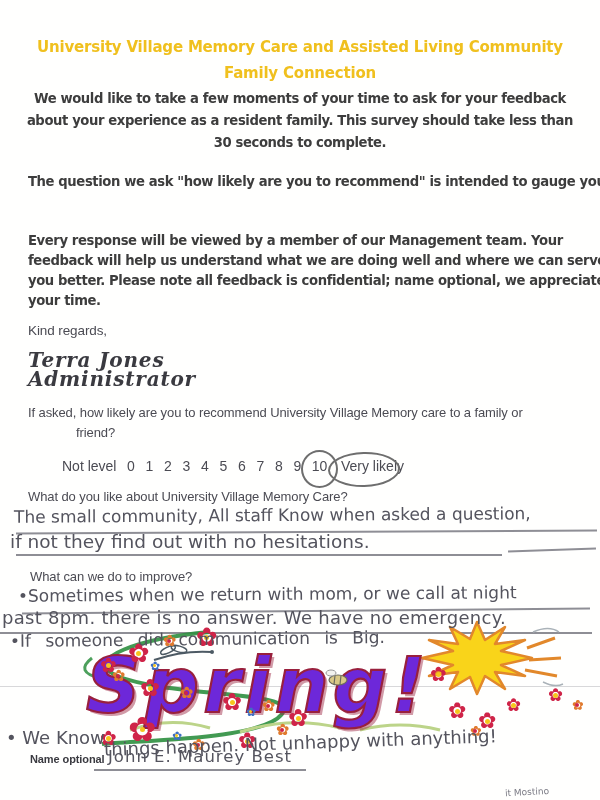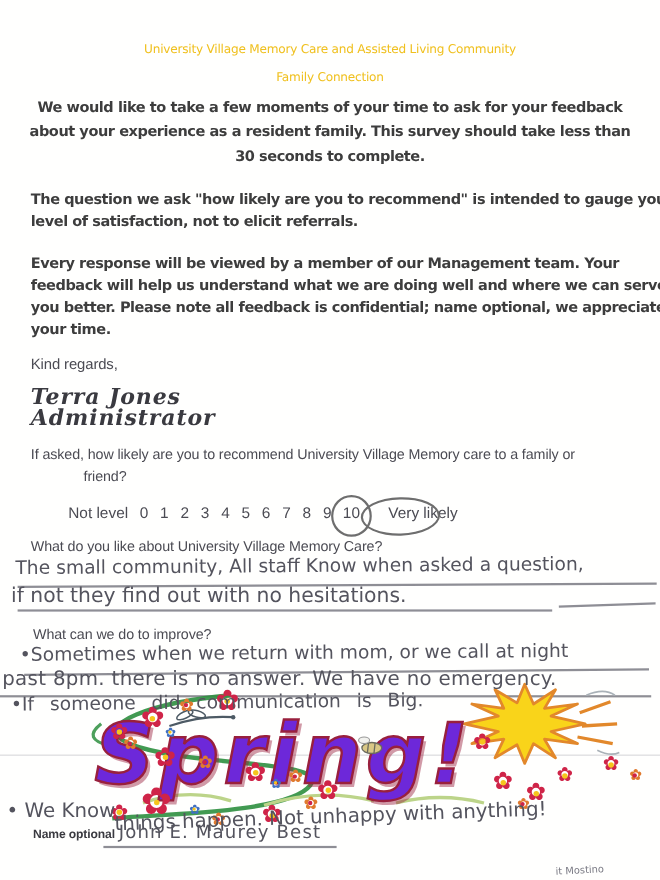--- a/index.html
+++ b/index.html
@@ -1,20 +1,20 @@
 <!DOCTYPE html>
 <html><head>
 <meta charset="utf-8">
 <style>
   html,body{margin:0;padding:0;background:#ffffff;}
   #page{position:relative;width:600px;height:800px;background:#fffffe;overflow:hidden;
         font-family:"DejaVu Sans",sans-serif;}
   .abs{position:absolute;white-space:nowrap;}
   .ctr{left:0;width:600px;text-align:center;}
-  .title{color:#f0c01e;font-weight:400;font-size:11px;letter-spacing:-0.2px;}
+  .title{color:#f0c01e;font-weight:700;font-size:15px;letter-spacing:-0.2px;}
   .comic{color:#3d3d3d;font-weight:600;font-size:13.2px;letter-spacing:-0.4px;}
   .q{font-family:"Liberation Sans",sans-serif;color:#4b4b53;font-size:13px;font-weight:500;letter-spacing:-0.1px;}
   .sig{font-family:"DejaVu Serif",serif;font-style:italic;font-weight:700;color:#3a3a40;
        font-size:20px;letter-spacing:0.8px;line-height:18px;}
   .hand{color:#54545e;font-weight:500;}
   .rule{position:absolute;height:1.6px;background:#8e8e95;}
   .scan{position:absolute;height:1px;background:#d8d8da;left:0;width:600px;}
   .circle{position:absolute;border:2px solid #6e6e6e;border-radius:50%;background:transparent;}
   .scale{display:flex;align-items:center;font-family:"Liberation Sans",sans-serif;
          color:#4b4b53;font-size:14px;font-weight:500;}
@@ -37,21 +37,20 @@
 <div id="page">
 
   <div class="abs ctr title" style="top:38px;">University Village Memory Care and Assisted Living Community</div>
   <div class="abs ctr comic" style="top:91px;">We would like to take a few moments of your time to ask for your feedback</div>
 
   <div class="abs ctr title" style="top:64px;">Family Connection</div>
   <div class="abs ctr comic" style="top:113px;">about your experience as a resident family. This survey should take less than</div>
   <div class="abs ctr comic" style="top:135px;font-weight:800;">30 seconds to complete.</div>
 
   <div class="abs comic" style="left:28px;top:174px;">The question we ask "how likely are you to recommend" is intended to gauge your</div>
-  <div class="abs comic" style="left:28px;top:194px;">level of satisfaction, not to elicit referrals.</div>
 
   <div class="abs comic" style="left:28px;top:233px;">Every response will be viewed by a member of our Management team. Your</div>
   <div class="abs comic" style="left:28px;top:253px;">feedback will help us understand what we are doing well and where we can serve</div>
   <div class="abs comic" style="left:28px;top:273px;">you better. Please note all feedback is confidential; name optional, we appreciate</div>
   <div class="abs comic" style="left:28px;top:293px;">your time.</div>
 
   <div class="abs q" style="left:28px;top:323px;font-size:13.5px;">Kind regards,</div>
   <div class="abs sig" style="left:28px;top:351px;">Terra Jones</div>
   <div class="abs q" style="left:28px;top:405px;">If asked, how likely are you to recommend University Village Memory care to a family or</div>
 
@@ -64,21 +63,21 @@
     <span class="num">1</span>
     <span class="num">2</span>
     <span class="num">3</span>
     <span class="num">4</span>
     <span class="num">5</span>
     <span class="num">6</span>
     <span class="num">7</span>
     <span class="num">8</span>
     <span class="num">9</span>
     <span class="num" style="width:16px;">10</span>
-    <span style="margin-left:16px;">Very likely</span>
+    <span style="margin-left:4px;">Very likely</span>
   </div>
   <div class="circle" style="left:301px;top:450px;width:33px;height:34px;"></div>
   <div class="circle" style="left:328px;top:452px;width:68px;height:31px;transform:rotate(-1.5deg);"></div>
 
   <div class="abs q" style="left:28px;top:489px;">What do you like about University Village Memory Care?</div>
   <div class="abs hand" style="left:14px;top:505px;font-size:17px;transform:rotate(-0.4deg);">The small community, All staff Know when asked a question,</div>
   <div class="rule" style="left:16px;top:531px;width:581px;transform:rotate(-0.3deg);"></div>
   <div class="abs hand" style="left:10px;top:531px;font-size:18.5px;">if not they find out with no hesitations.</div>
   <div class="rule" style="left:16px;top:554px;width:486px;"></div>
   <div class="rule" style="left:508px;top:549px;width:88px;transform:rotate(-2deg);"></div>

